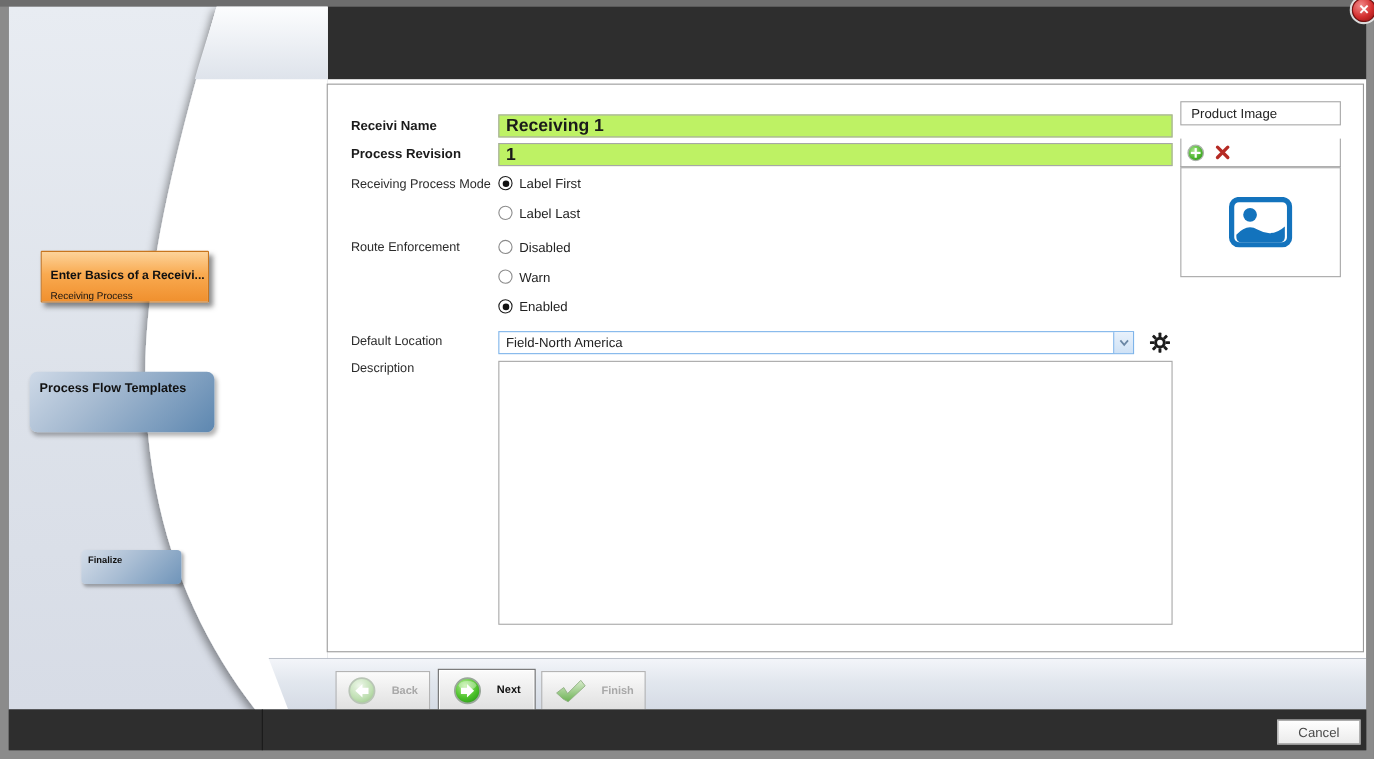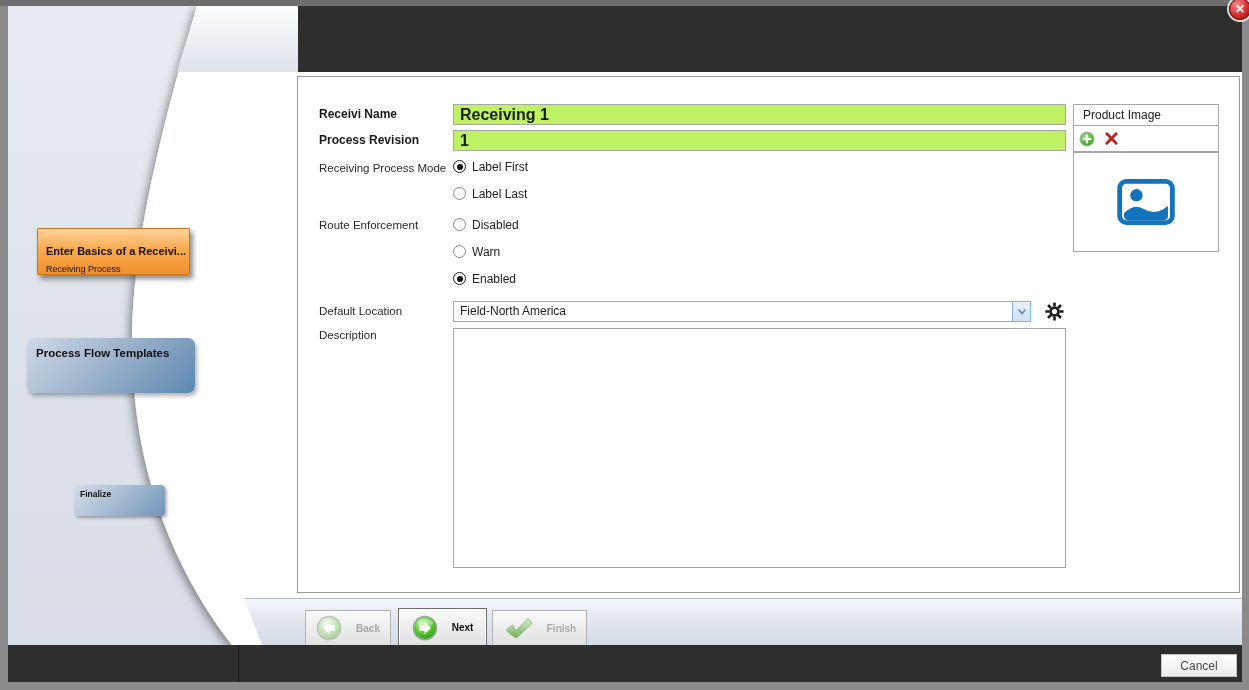--- a/index.html
+++ b/index.html
@@ -19,21 +19,21 @@
       background:linear-gradient(180deg,#fdd39a 0%,#f9aa50 45%,#f0902e 100%);
       border:1px solid #c8751d; box-shadow:3px 4px 5px rgba(50,50,50,.55); padding:16px 8px; }
   .step-active .t { font-size:11px; font-weight:bold; color:#111; white-space:nowrap; }
   .step-active .s { font-size:9px; color:#111; margin-top:7px; }
 
   .step-blue { position:absolute; left:19px; top:332px; width:168px; height:55px; border-radius:7px;
       background:linear-gradient(135deg,#ced9e7 0%,#a4b9d0 40%,#5d87b0 100%);
       box-shadow:2px 3px 4px rgba(0,0,0,.3); padding:9px 9px; }
   .step-blue .t { font-size:11.5px; font-weight:bold; color:#111; }
 
-  .step-final { position:absolute; left:66px; top:479px; width:91px; height:31px; border-radius:4px;
+  .step-final { position:absolute; left:66px; top:494px; width:91px; height:31px; border-radius:4px;
       background:linear-gradient(135deg,#d4dde9 0%,#aabed4 45%,#6f94b9 100%);
       box-shadow:2px 2px 3px rgba(0,0,0,.3); padding:4px 6px; }
   .step-final .t { font-size:8.5px; font-weight:bold; color:#111; }
 
   
   #header-band { position:absolute; left:290px; top:0; width:944px; height:66px;
       background:linear-gradient(180deg,#fcfdfe 0%,#eef1f5 45%,#dee3eb 100%);
       border-bottom:1px solid #a8aeb6; z-index:1; }
   #header-title { position:absolute; left:15px; top:9px; font-size:13px; font-weight:bold; color:#000; }
   #header-subtitle { position:absolute; left:15px; top:31px; font-size:11px; color:#1a1a1a; }
@@ -69,21 +69,21 @@
   #combo { position:absolute; left:155px; top:224px; width:578px; height:21px; border:1px solid #7eb4ea;
       background:#fff; font-size:12px; color:#222; line-height:19px; padding-left:6px; }
   #combo-arrow { position:absolute; right:0; top:0; width:18px; height:19px;
       background:linear-gradient(180deg,#e8f1fb,#cfe2f6); border-left:1px solid #7eb4ea;
       display:flex; align-items:center; justify-content:center; }
   #gear { position:absolute; left:747px; top:225px; width:19px; height:19px; }
 
   #description-input { position:absolute; left:155px; top:251px; width:613px; height:240px;
       border:1px solid #a7a7a7; resize:none; outline:none; font-family:inherit; font-size:12px; background:#fff; }
 
-  #prod-header { position:absolute; left:775px; top:27px; width:146px; height:22px; border:1px solid #a7a7a7;
+  #prod-header { position:absolute; left:775px; top:15px; width:146px; height:22px; border:1px solid #a7a7a7;
       font-size:12px; color:#222; line-height:20px; padding-left:9px; }
   #prod-toolbar { position:absolute; left:775px; top:49px; width:146px; height:26px;
       border:1px solid #a7a7a7; border-top:none; display:flex; align-items:center; gap:9px; padding-left:5px; }
   #prod-imagebox { position:absolute; left:775px; top:75px; width:146px; height:100px; border:1px solid #a7a7a7;
       display:flex; align-items:center; justify-content:center; }
 
   
   #button-bar { position:absolute; left:230px; top:592px; width:1004px; height:47px;
       background:linear-gradient(180deg,#f3f5f9 0%,#e2e7ee 45%,#d5dbe5 100%);
       border-top:1px solid #b6bcc6;

